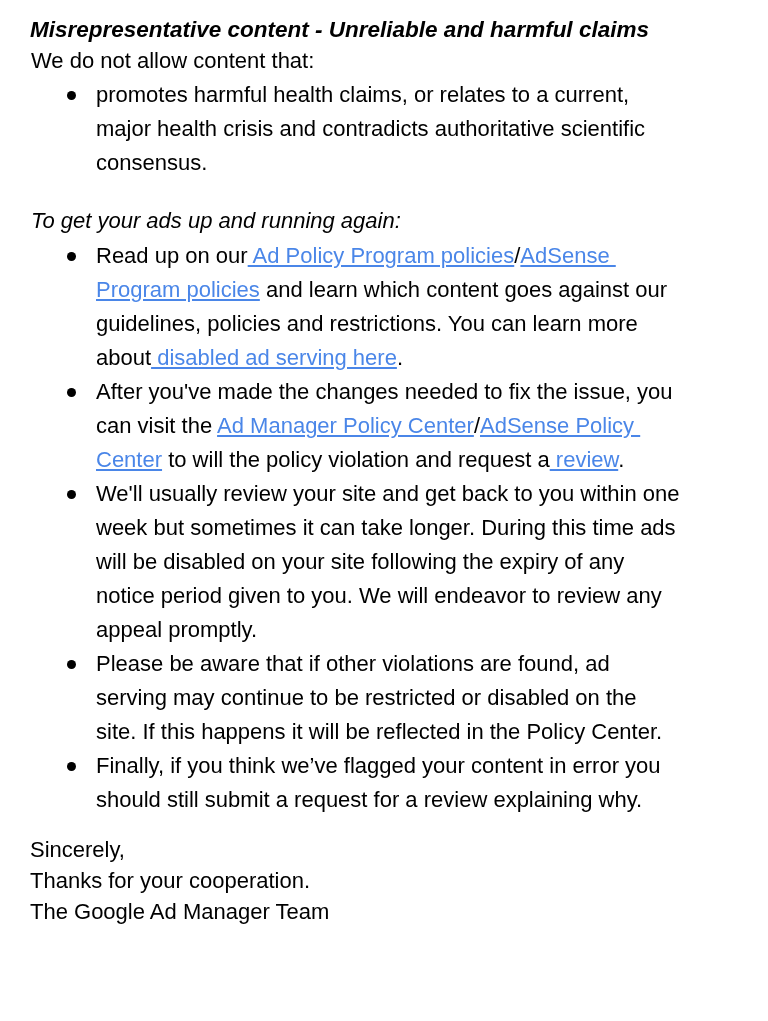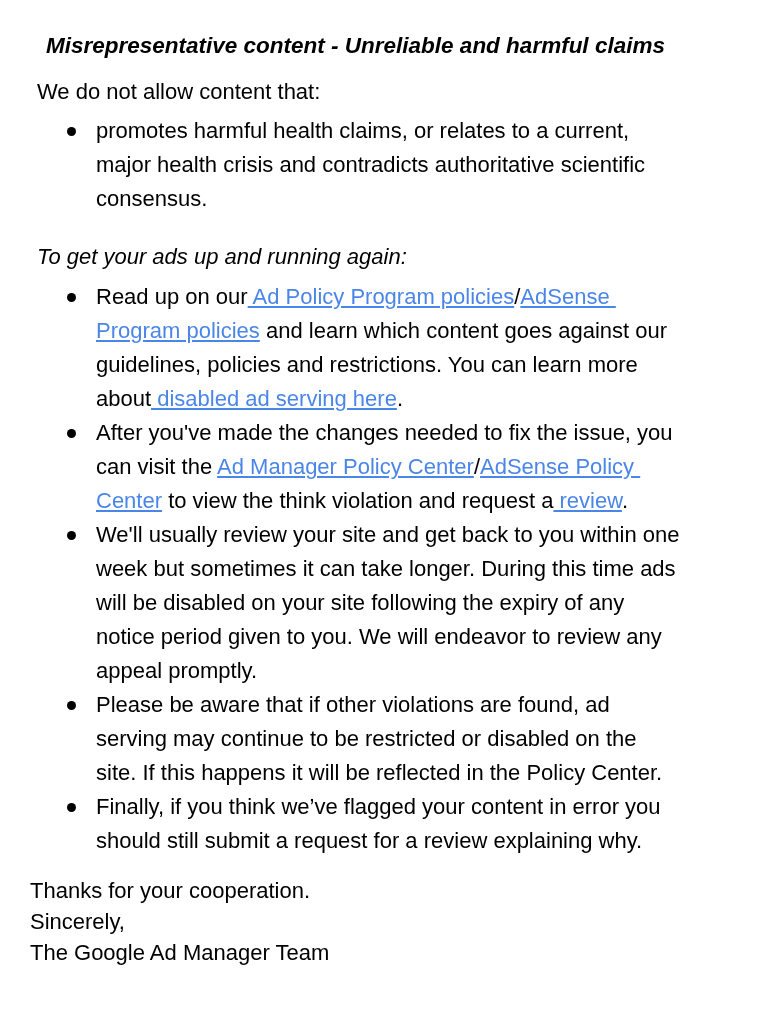--- a/index.html
+++ b/index.html
@@ -8,23 +8,23 @@
   body {
     width: 768px; height: 1021px; overflow: hidden;
     background: var(--bg-color);
     color: var(--text-color);
     font-family: "Liberation Sans", sans-serif;
     font-size: 22px;
   }
   .page { padding: 15px 56px 0 30px; }
   h1.heading {
     font-size: 22.5px; font-weight: bold; font-style: italic;
-    margin: 16px; line-height: 30px; white-space: pre-wrap;
+    margin: 0; line-height: 30px; white-space: pre-wrap;
   }
-  p.para { margin: 7px; line-height: 30px; white-space: pre-wrap; }
+  p.para { margin: 1px; line-height: 30px; white-space: pre-wrap; }
   p.para.gap-above { margin-top: 25px; line-height: 32px; font-style: italic; }
   ul.bullets { list-style: none; margin: 2px 0 0 0; padding: 0 0 0 66px; }
   ul.bullets li {
     position: relative; line-height: 34px; white-space: pre-wrap;
   }
   ul.bullets li::before {
     content: ""; position: absolute; left: -29px; top: 12.5px;
     width: 9px; height: 9px; border-radius: 50%; background: var(--text-color);
   }
   a.link {
@@ -52,32 +52,32 @@
 
   <p class="para gap-above">To get your ads up and running again:</p>
 
   <ul class="bullets" id="steps-list">
       <li><span>Read up on our</span><a class="link" href="#"> Ad Policy Program policies</a><span>/</span><a class="link" href="#">AdSense 
 Program policies</a><span> and learn which content goes against our
 guidelines, policies and restrictions. You can learn more
 about</span><a class="link" href="#"> disabled ad serving here</a><span>.</span></li>
       <li><span>After you've made the changes needed to fix the issue, you
 can visit the </span><a class="link" href="#">Ad Manager Policy Center</a><span>/</span><a class="link" href="#">AdSense Policy 
-Center</a><span> to view the think violation and request a</span><a class="link" href="#"> review</a><span>.</span></li>
+Center</a><span> to will the policy violation and request a</span><a class="link" href="#"> review</a><span>.</span></li>
       <li><span>We'll usually review your site and get back to you within one
 week but sometimes it can take longer. During this time ads
 will be disabled on your site following the expiry of any
 notice period given to you. We will endeavor to review any
 appeal promptly.</span></li>
       <li><span>Please be aware that if other violations are found, ad
 serving may continue to be restricted or disabled on the
 site. If this happens it will be reflected in the Policy Center.</span></li>
       <li><span>Finally, if you think we’ve flagged your content in error you
 should still submit a request for a review explaining why.</span></li>
     </ul>
 
   <div class="closing">
+    <p>Sincerely,</p>
     <p>Thanks for your cooperation.</p>
-    <p>Sincerely,</p>
     <p>The Google Ad Manager Team</p>
   </div>
 
 </div>
 
 </body></html>

